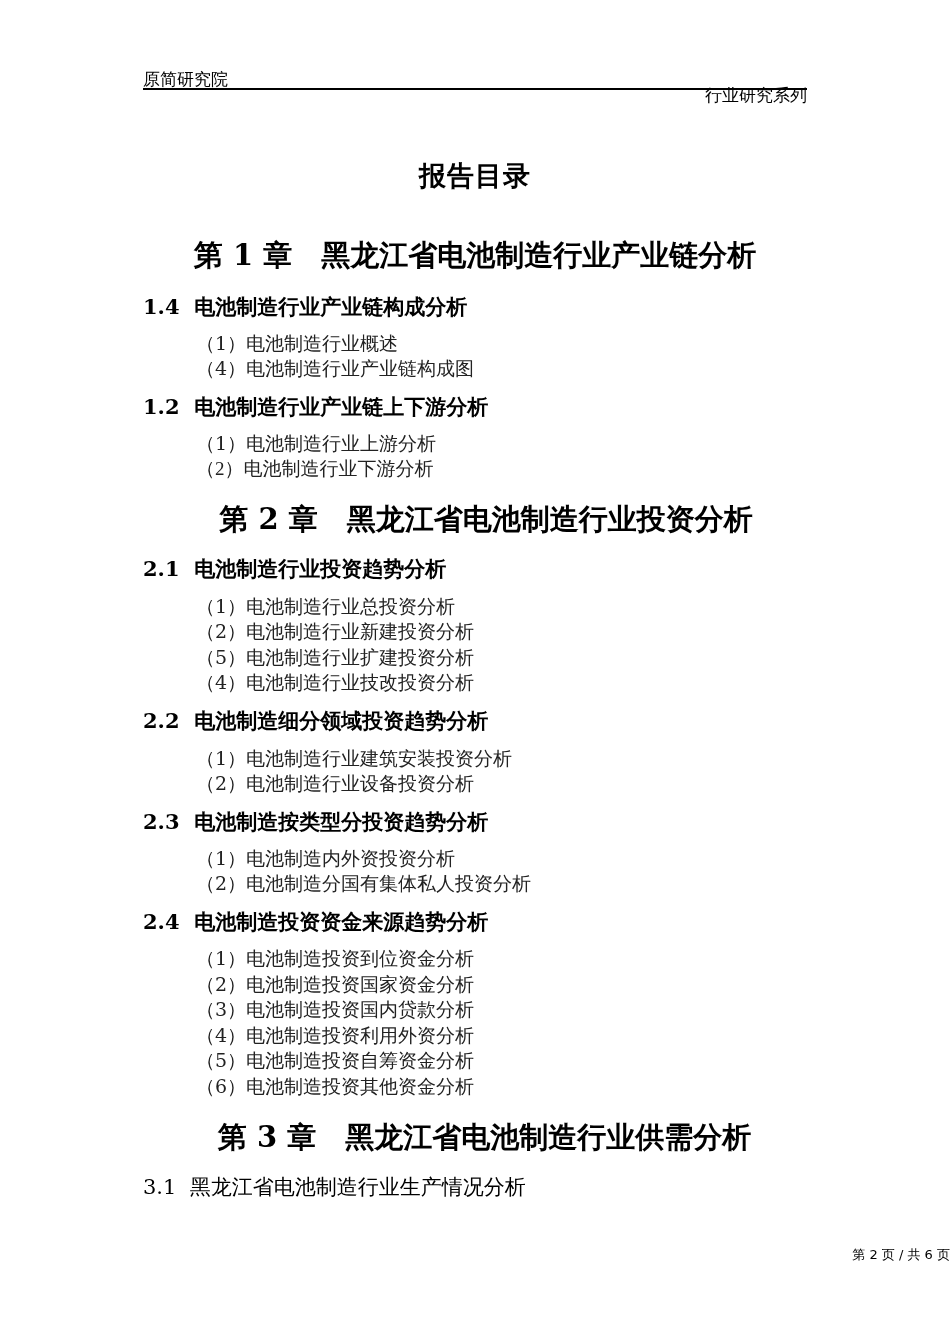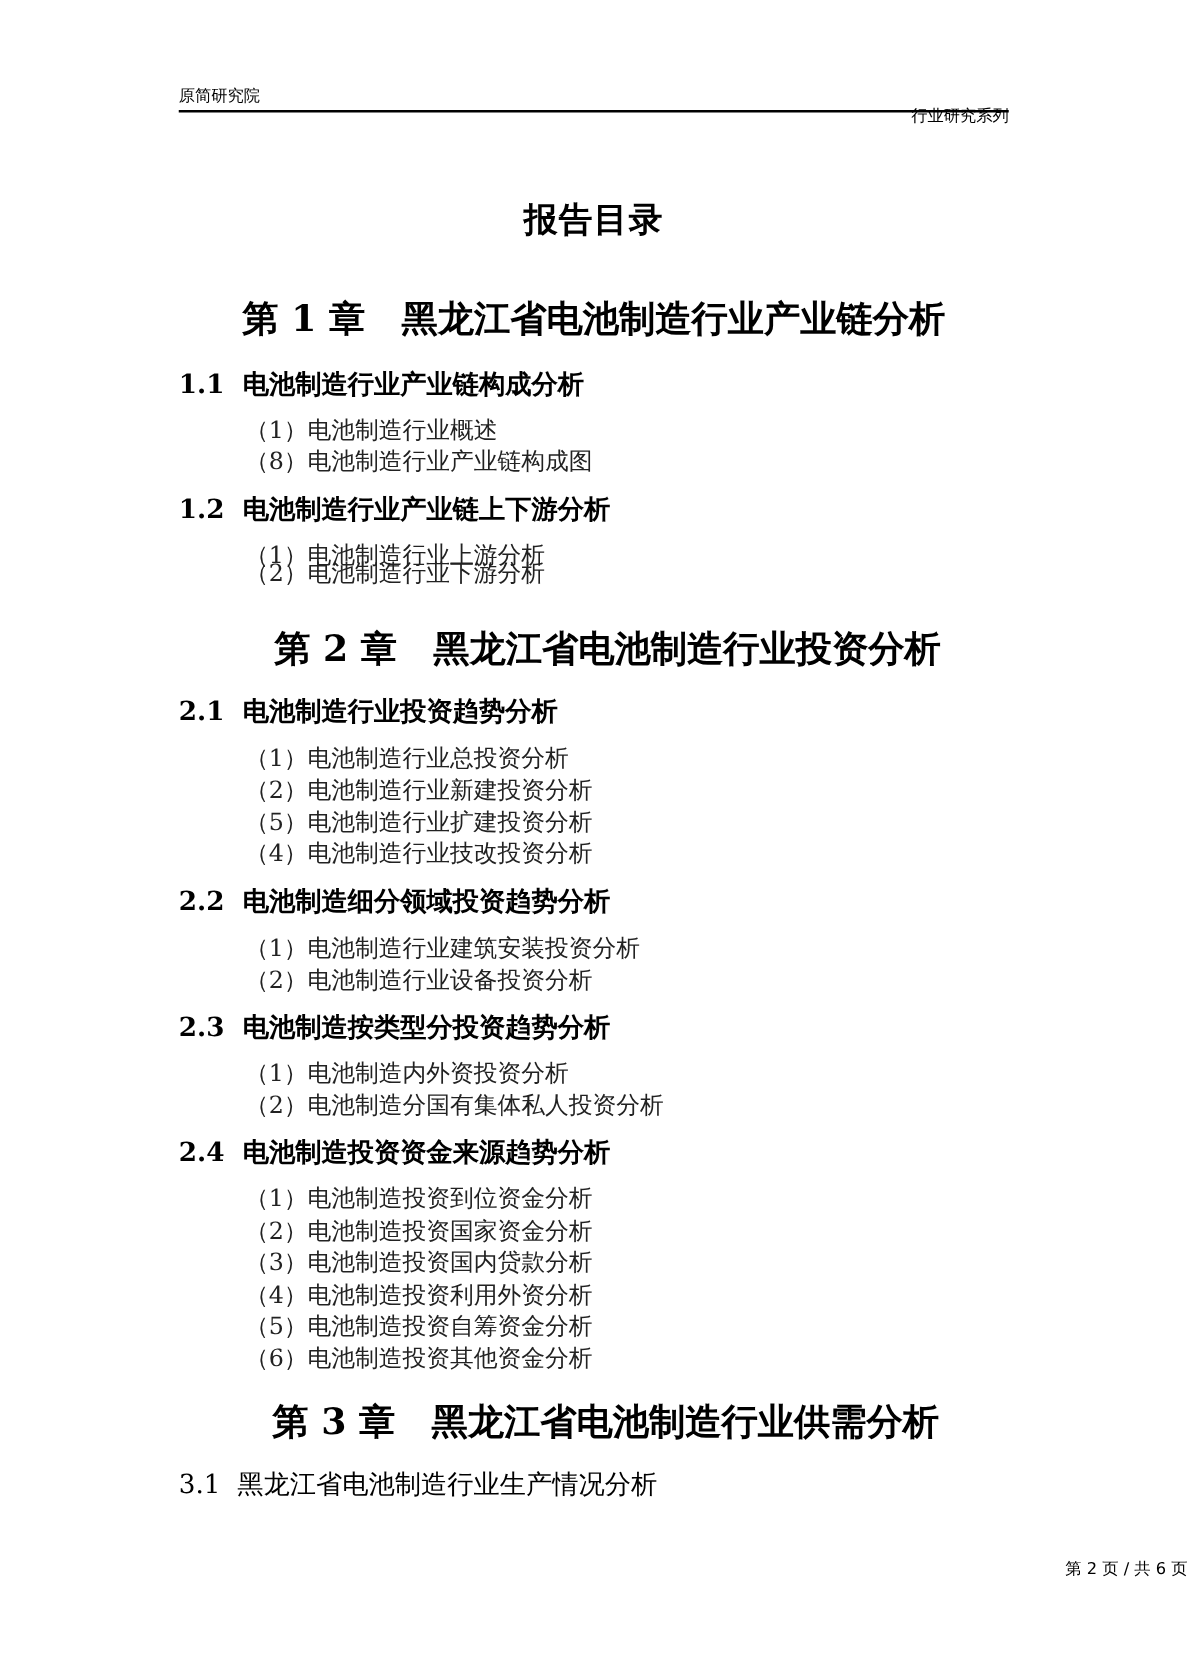--- a/index.html
+++ b/index.html
@@ -16,21 +16,21 @@
       font-family: "DejaVu Serif", "Liberation Serif", serif;
     }
     .header {
       position: absolute;
       left: 143px;
       right: 143px;
       top: 64px;
       height: 24px;
       border-bottom: 2px solid #000;
       font-family: "DejaVu Sans", "Liberation Sans", sans-serif;
-      font-size: 13px;
+      font-size: 17px;
     }
     .header .left { position: absolute; left: 0; top: 4px; }
     .header .right { position: absolute; right: 0; top: 20px; margin-left: 42px; }
 
     .title {
       position: absolute;
       left: 0; right: 0;
       top: 158px;
       text-align: center;
       font-size: 27px;
@@ -72,26 +72,26 @@
 <body>
 
 <div class="header">
   <span class="left">原简研究院</span>
   <span class="right">行业研究系列</span>
 </div>
 
 <div class="title">报告目录</div>
 
 <div class="chapter" style="top:236px;">第 1 章　黑龙江省电池制造行业产业链分析</div>
-<div class="section" style="top:293px;">1.1  电池制造行业产业链构成分析</div>
+<div class="section" style="top:293px;">1.4  电池制造行业产业链构成分析</div>
 <div class="item" style="top:331px;">（1）电池制造行业概述</div>
-<div class="item" style="top:356px;">（8）电池制造行业产业链构成图</div>
+<div class="item" style="top:356px;">（4）电池制造行业产业链构成图</div>
 <div class="section" style="top:393px;">1.2  电池制造行业产业链上下游分析</div>
 <div class="item" style="top:431px;">（1）电池制造行业上游分析</div>
-<div class="item" style="top:446px;">（2）电池制造行业下游分析</div>
+<div class="item" style="top:456px;font-family:Liberation Serif, serif;">（2）电池制造行业下游分析</div>
 
 <div class="chapter" style="top:500px; padding-left:22px;">第 2 章　黑龙江省电池制造行业投资分析</div>
 <div class="section" style="top:555px;">2.1  电池制造行业投资趋势分析</div>
 <div class="item" style="top:594px;">（1）电池制造行业总投资分析</div>
 <div class="item" style="top:619px;">（2）电池制造行业新建投资分析</div>
 <div class="item" style="top:645px;">（5）电池制造行业扩建投资分析</div>
 <div class="item" style="top:670px;">（4）电池制造行业技改投资分析</div>
 
 <div class="section" style="top:707px;">2.2  电池制造细分领域投资趋势分析</div>
 <div class="item" style="top:746px;">（1）电池制造行业建筑安装投资分析</div>

